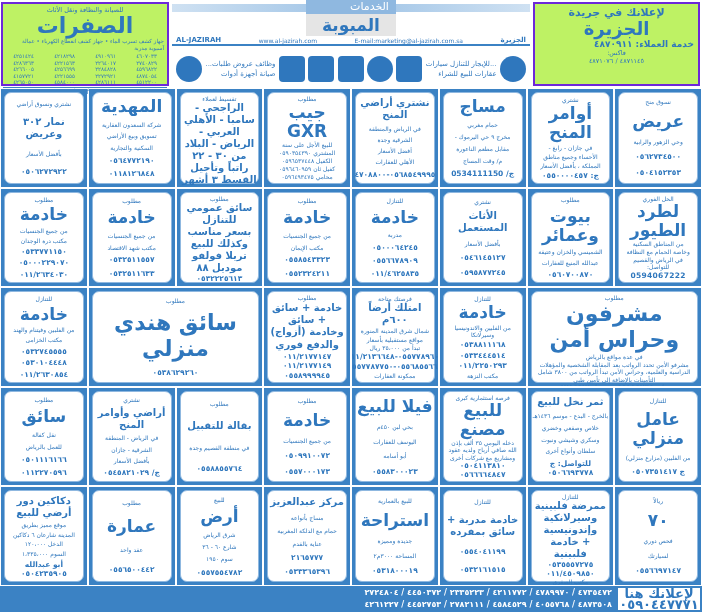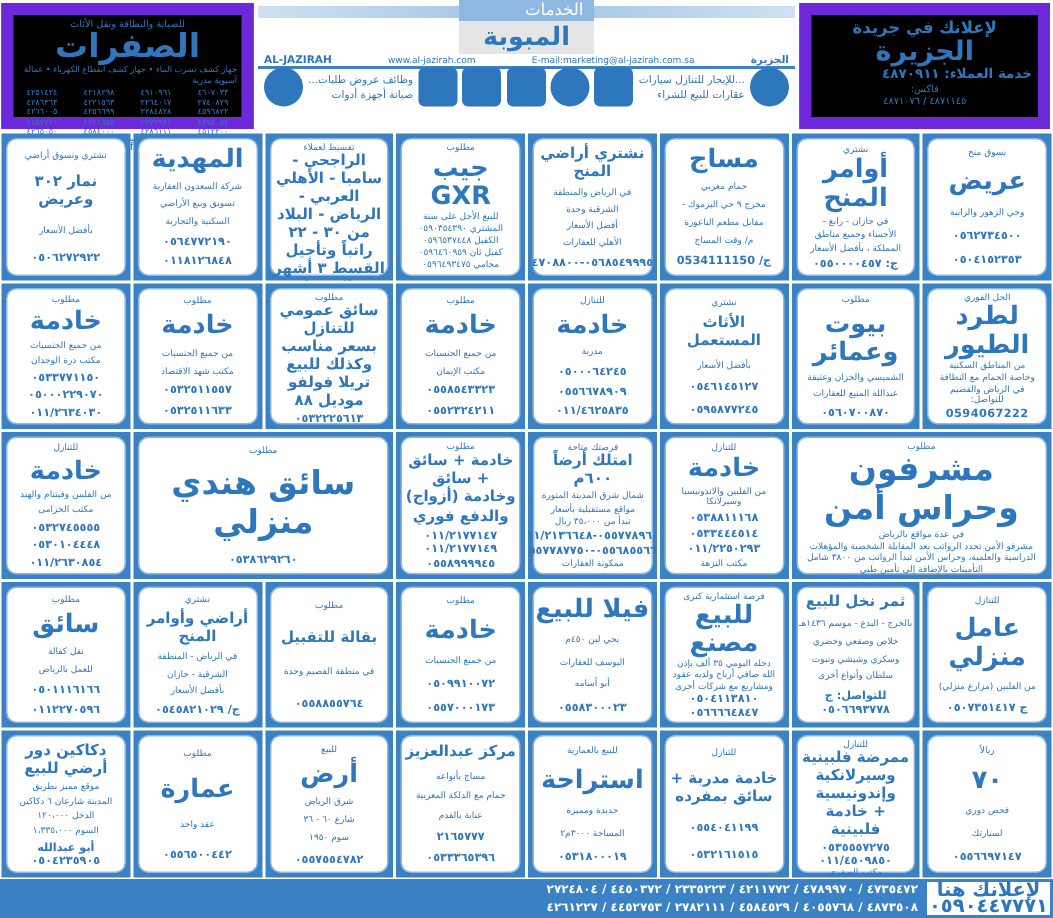--- a/index.html
+++ b/index.html
@@ -1,37 +1,37 @@
 <!DOCTYPE html>
 <html><head>
 <meta charset="utf-8">
 <style>
   * { box-sizing: border-box; margin: 0; padding: 0; }
   html, body { width: 702px; height: 612px; background: #ffffff; overflow: hidden; }
   body { font-family: "DejaVu Sans", sans-serif; color: #2f77bd; position: relative; }
 
   .header { position: absolute; left: 0; top: 0; width: 702px; height: 88px; }
-  .hbox { position: absolute; border: 8px solid #6d28d9; background: #000000; }
+  .hbox { position: absolute; border: 2px solid #6d28d9; background: #bef264; }
   #hb-left { left: 1px; top: 2px; width: 168px; height: 84px; }
   #hb-right { left: 533px; top: 2px; width: 167px; height: 84px; }
   #hb-mid { left: 172px; top: 0; width: 358px; height: 88px; background: #fff; border: none; }
 
   .safr-tag { font-size: 6.5px; text-align: center; color: #2f77bd; margin-top: 2px; }
   .safr-name { font-size: 22px; font-weight: bold; color: #2f77bd; text-align: center; line-height: 24px; direction: rtl; }
   .safr-svc { font-size: 5.5px; direction: rtl; text-align: right; padding: 0 3px; line-height: 7px; }
   .safr-grid { display: grid; grid-template-columns: repeat(4, 1fr); font-size: 5.5px; text-align: center; line-height: 6.5px; margin-top: 1px; direction: rtl; }
   .safr-url { font-size: 7px; text-align: center; letter-spacing: 1px; border-top: 1px solid #3b82c4; margin-top: 1px; }
 
   .mid-band { position: absolute; left: 0; top: 4px; width: 358px; height: 8px; background: linear-gradient(90deg, #cfe1f2, #9ec3e6, #cfe1f2); }
   .mid-title { position: absolute; left: 134px; top: 0; width: 90px; height: 36px; background: #8fb8e0; color: #fff; text-align: center; }
   .mid-title .t1 { font-size: 11px; line-height: 13px; padding-left: 37px; }
   .mid-title .t2 { position: absolute; left: 0; top: 14px; width: 90px; font-size: 17px; color: #2f77bd; font-weight: bold; background: #e5e5e5; line-height: 22px; }
   .mid-row { position: absolute; left: 0; top: 36px; width: 358px; height: 10px; font-size: 6px; display: flex; justify-content: space-between; align-items: center; padding: 0 4px; border-bottom: 2px solid #3b82c4; }
   .mid-row .brand { font-weight: bold; font-size: 7px; }
-  .mid-icons { position: absolute; left: 0; top: 39px; width: 358px; height: 38px; display: flex; align-items: center; justify-content: space-between; padding: 0 4px; }
+  .mid-icons { position: absolute; left: 0; top: 50px; width: 358px; height: 38px; display: flex; align-items: center; justify-content: space-between; padding: 0 4px; }
   .mid-icons .ic { width: 26px; height: 26px; background: #2f77bd; border-radius: 4px; }
   .mid-icons .ic.round { border-radius: 50%; }
   .mid-icons .txt { font-size: 7px; direction: rtl; text-align: right; line-height: 10px; }
 
   .jaz-top { font-size: 11px; text-align: center; direction: rtl; margin-top: 2px; font-weight: bold; }
   .jaz-logo { font-size: 18px; text-align: center; font-weight: bold; line-height: 20px; }
   .jaz-cs { font-size: 9px; text-align: right; direction: rtl; padding-right: 4px; font-weight: bold; }
   .jaz-fax { font-size: 6.5px; text-align: center; direction: rtl; line-height: 8px; }
 
   .grid { position: absolute; left: 1px; top: 89px; width: 700px; height: 496px; display: grid; grid-template-columns: repeat(8, 1fr); grid-template-rows: repeat(5, 1fr); gap: 2px; direction: rtl; }

